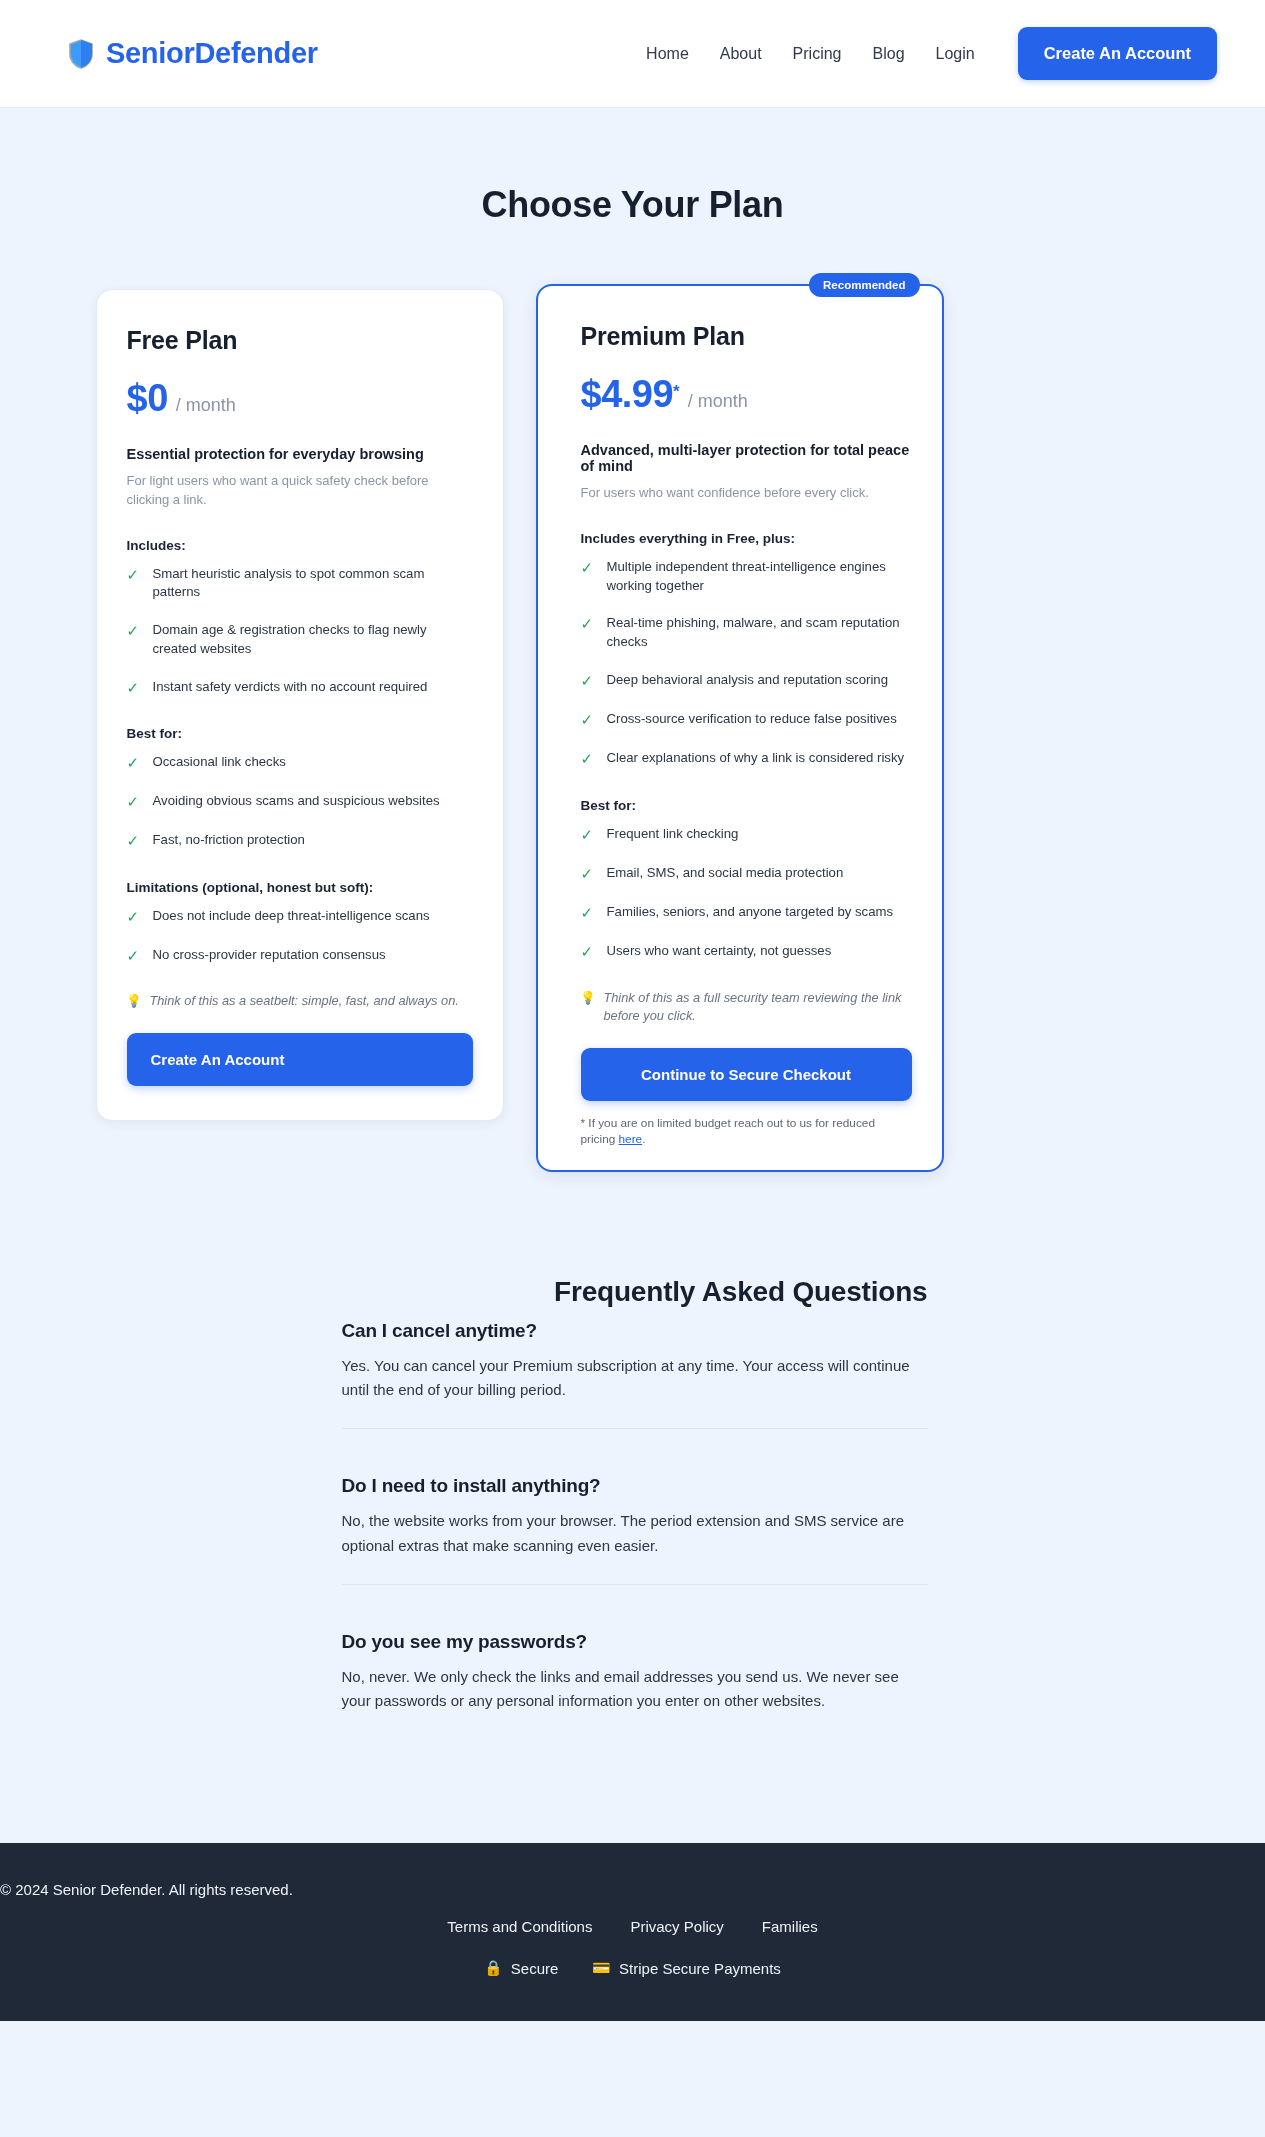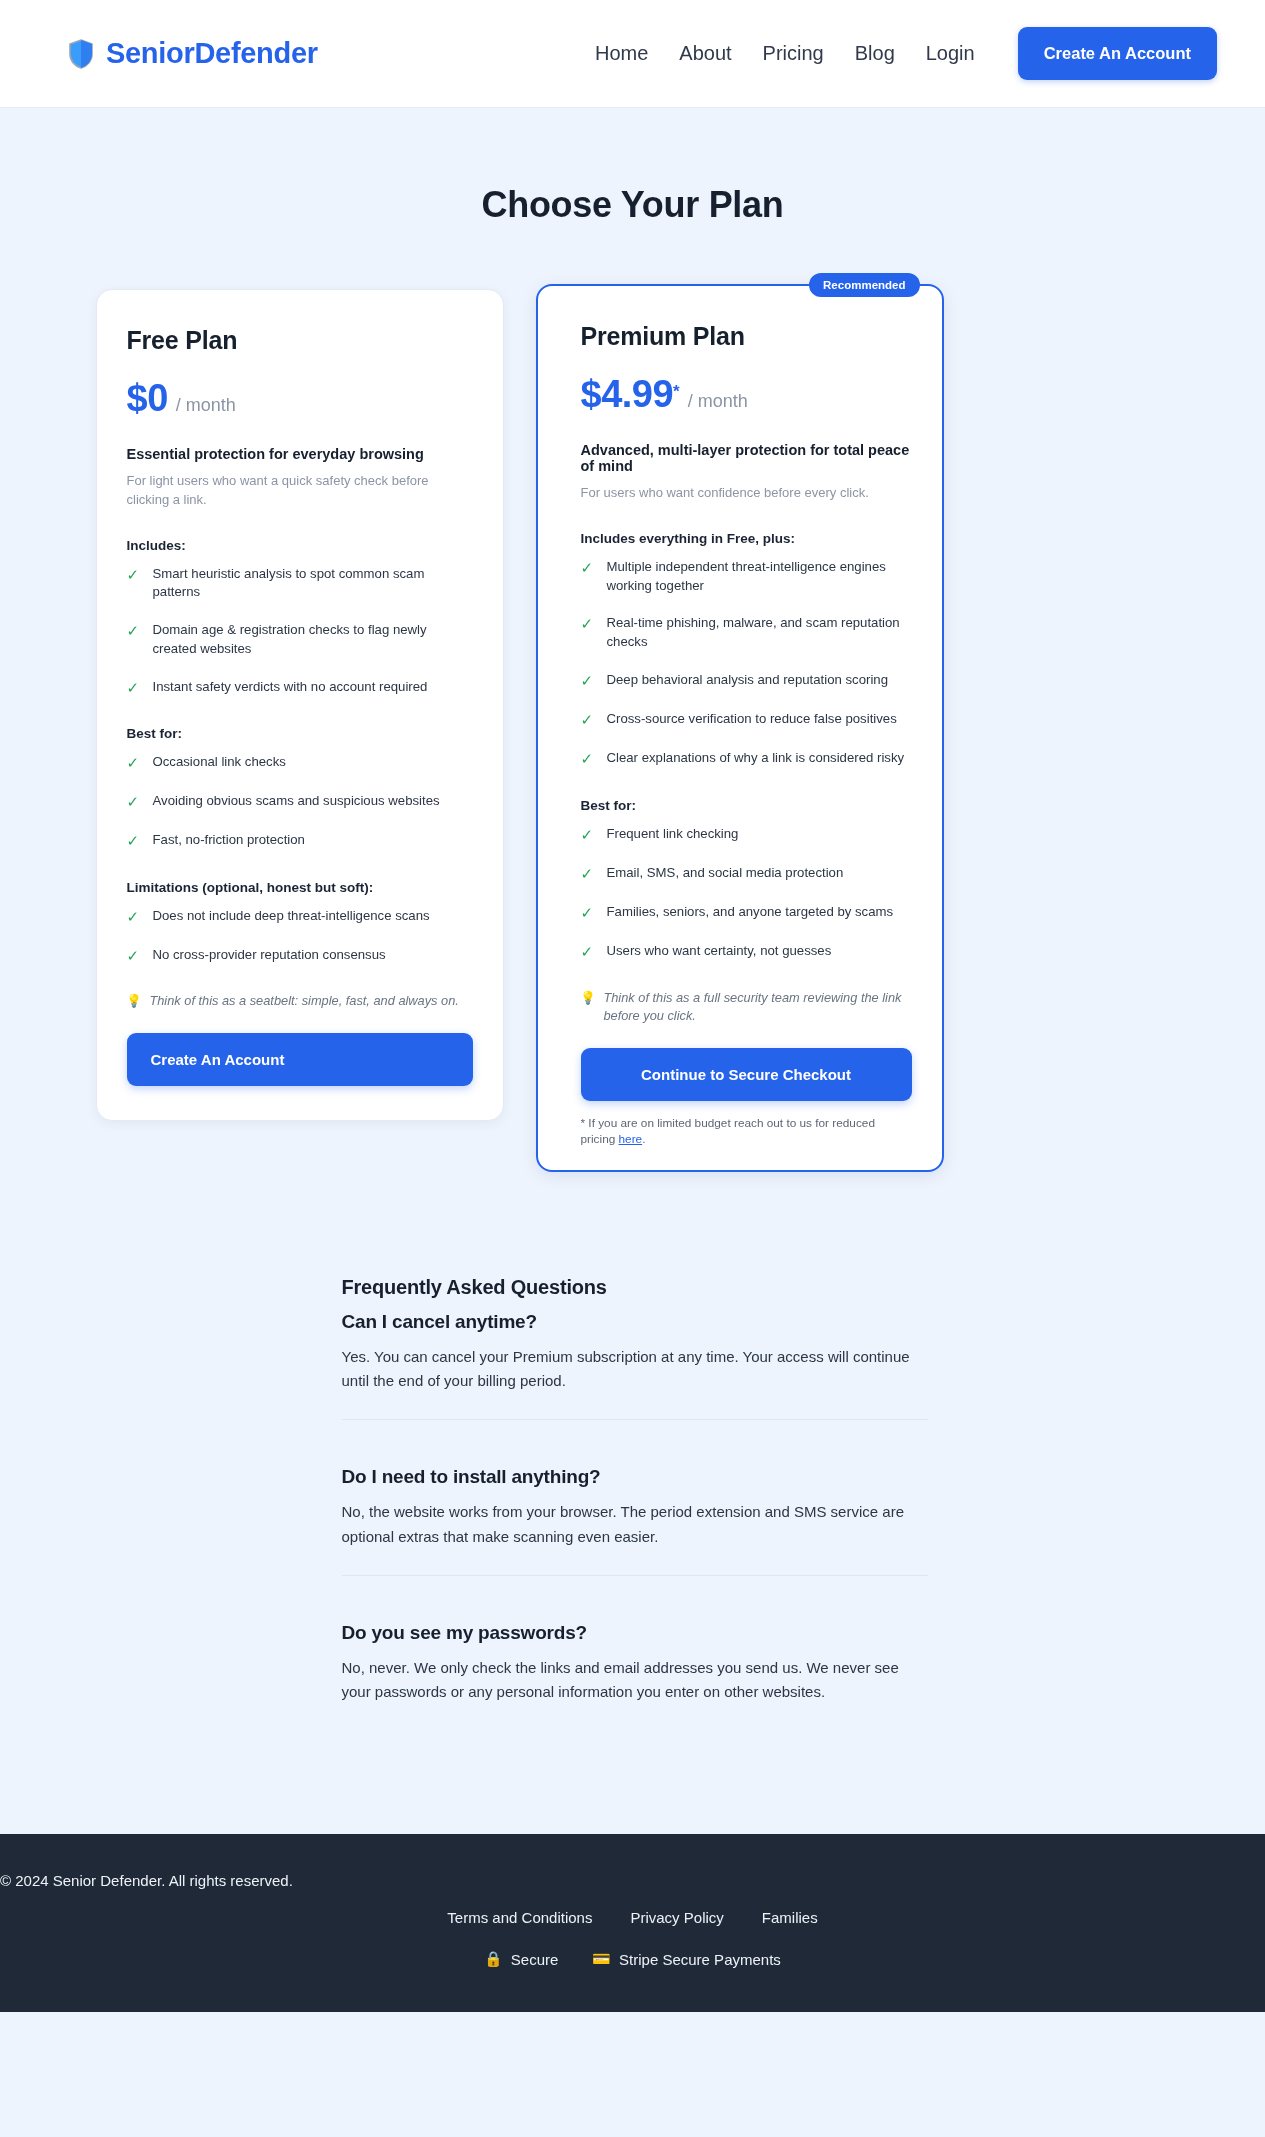--- a/index.html
+++ b/index.html
@@ -29,21 +29,21 @@
     color: #2563eb;
     letter-spacing: -0.3px;
   }
   .nav {
     margin-left: auto;
     display: flex;
     align-items: center;
     gap: 31px;
   }
   .nav-link {
-    font-size: 20px;
+    font-size: 16px;
     color: #303a4b;
     text-decoration: none;
     cursor: pointer;
     white-space: nowrap;
   }
   .btn-header {
     margin-left: 12px;
     background: #2563eb;
     color: #ffffff;
     font-size: 16.5px;
@@ -216,24 +216,25 @@
   }
   .fineprint a { color: #2563eb; }
 
   
   .faq {
     width: 590px;
     margin: 104px auto 0 auto;
     padding-left: 4px;
   }
   .faq-title {
-    font-size: 20px;
+    font-size: 28px;
     font-weight: 700;
     color: #17202f;
     letter-spacing: -0.2px;
+    text-align: right;
   }
   .faq-item { padding-bottom: 26px; }
   .faq-item + .faq-item { border-top: 1px solid #dde6f2; padding-top: 34px; }
   .faq-q {
     font-size: 19px;
     font-weight: 700;
     color: #17202f;
     margin-top: 12px;
     letter-spacing: -0.2px;
   }

